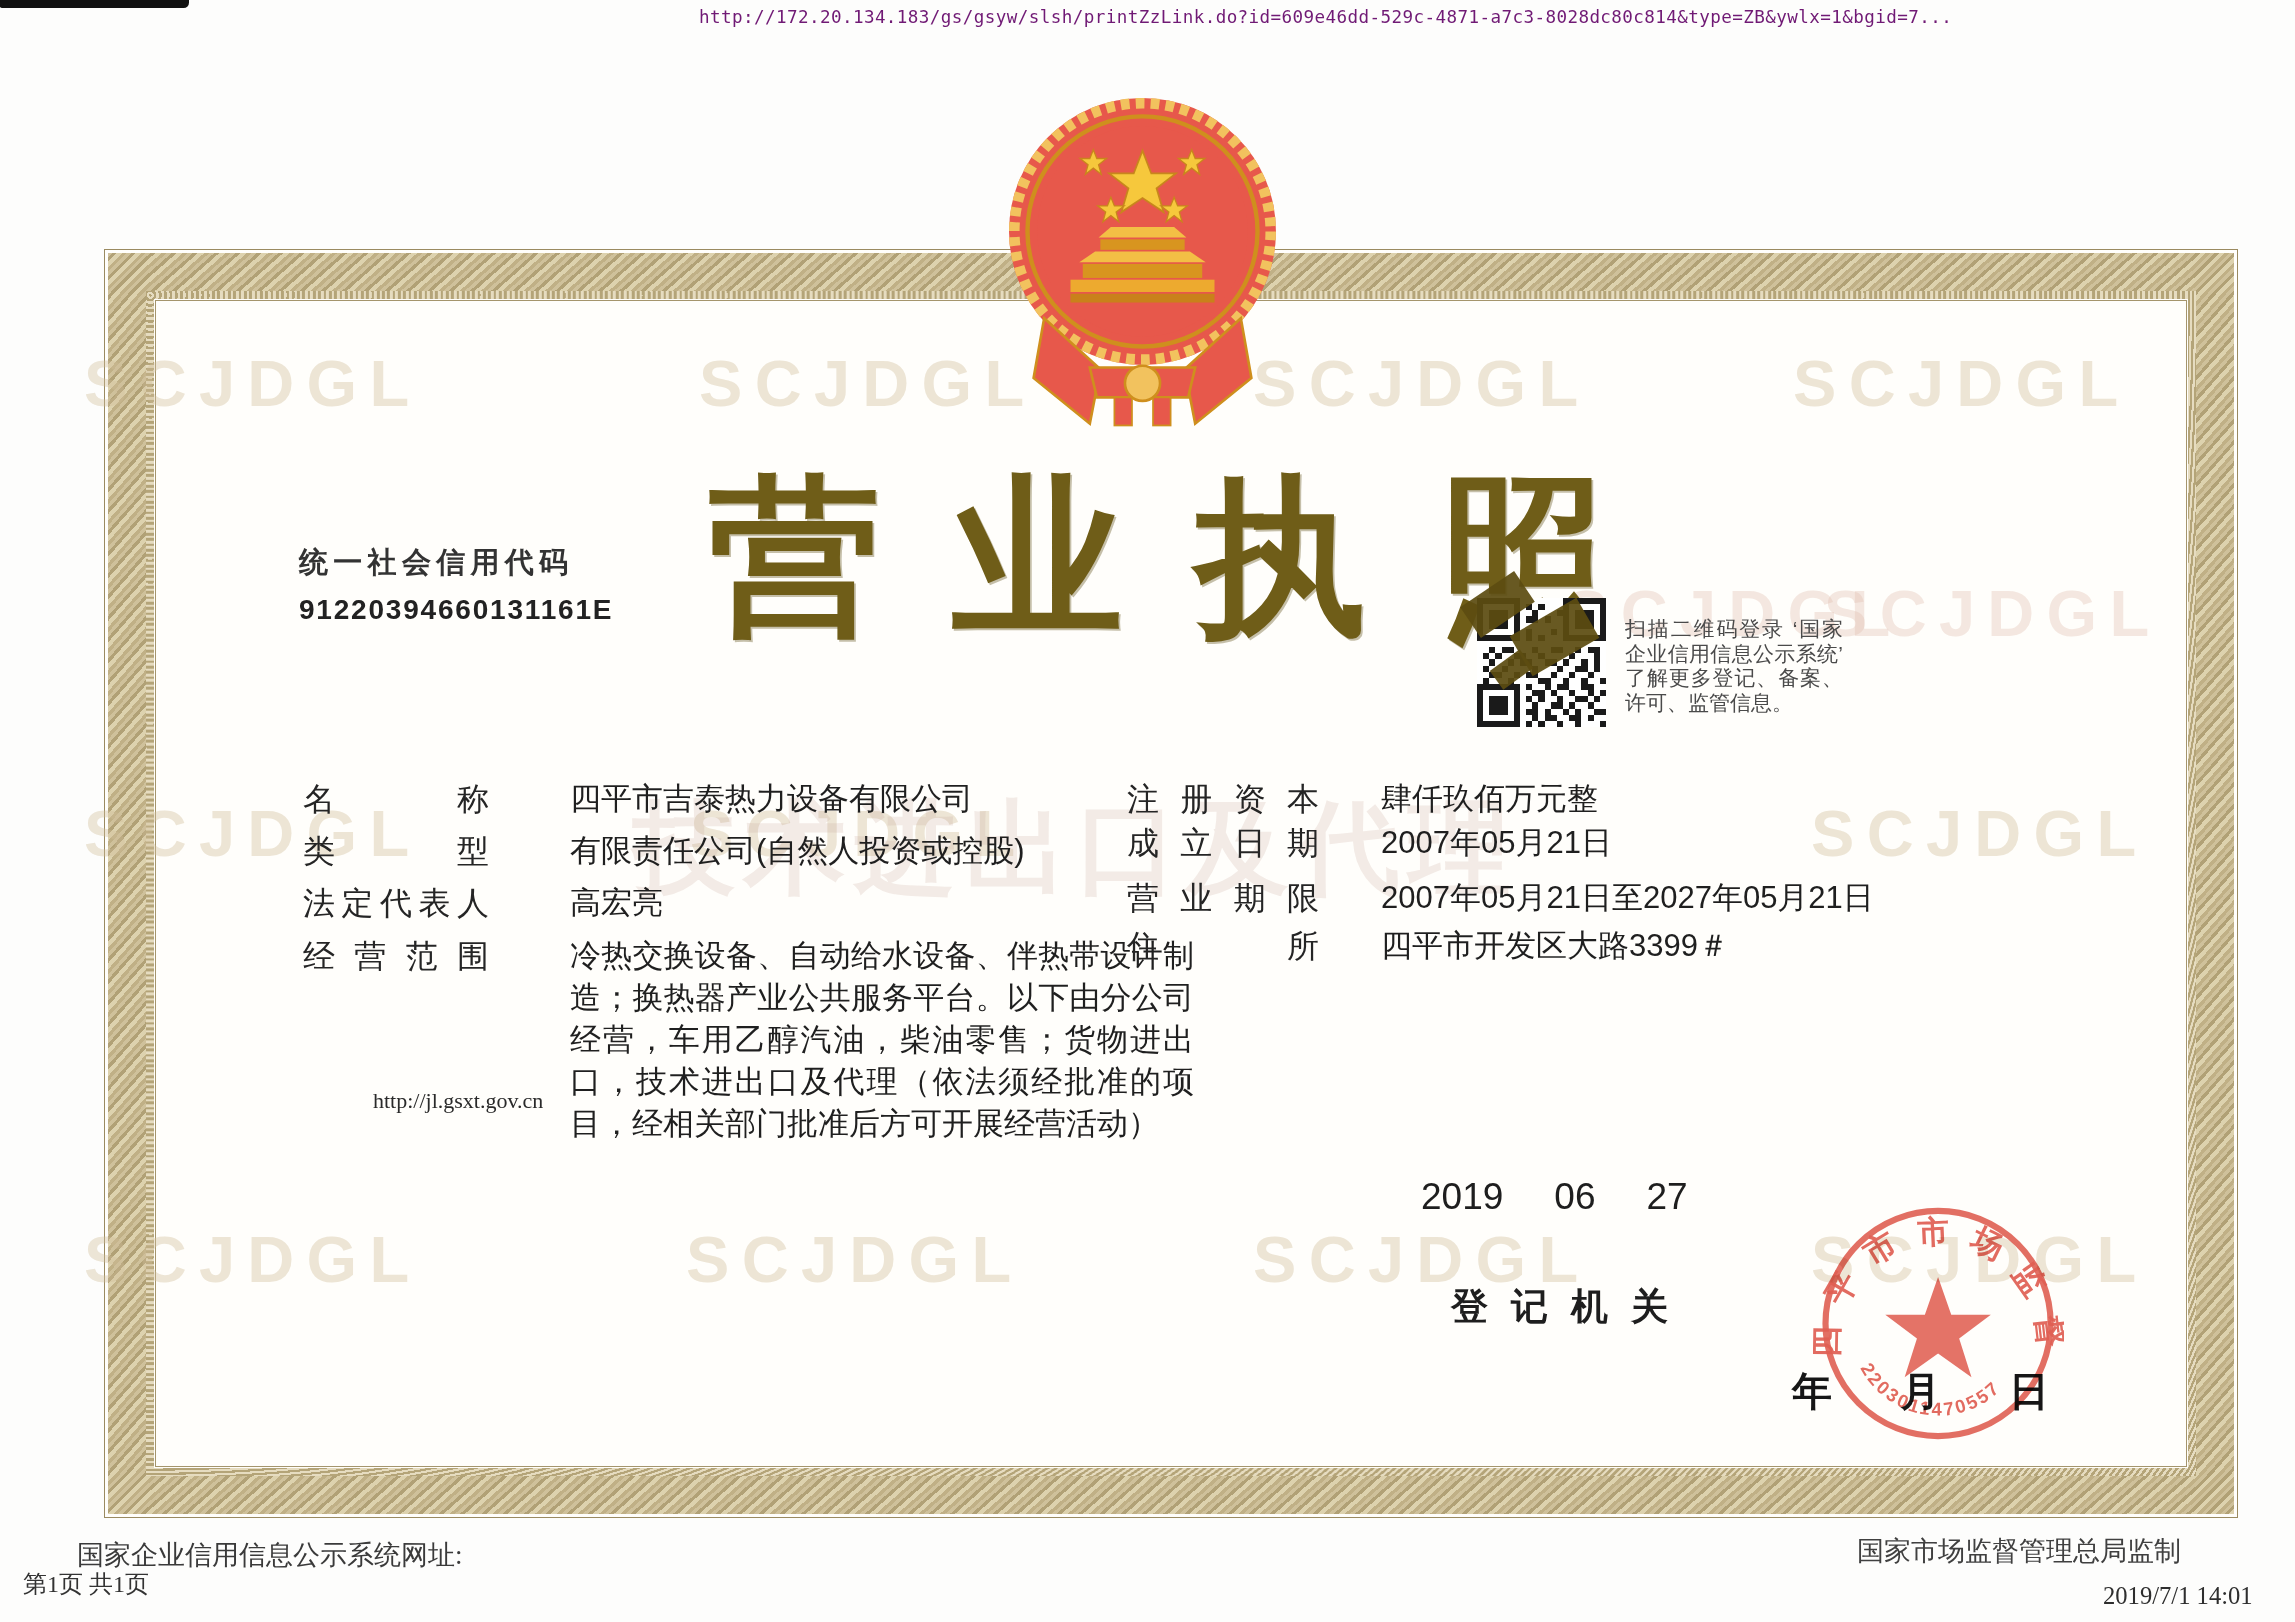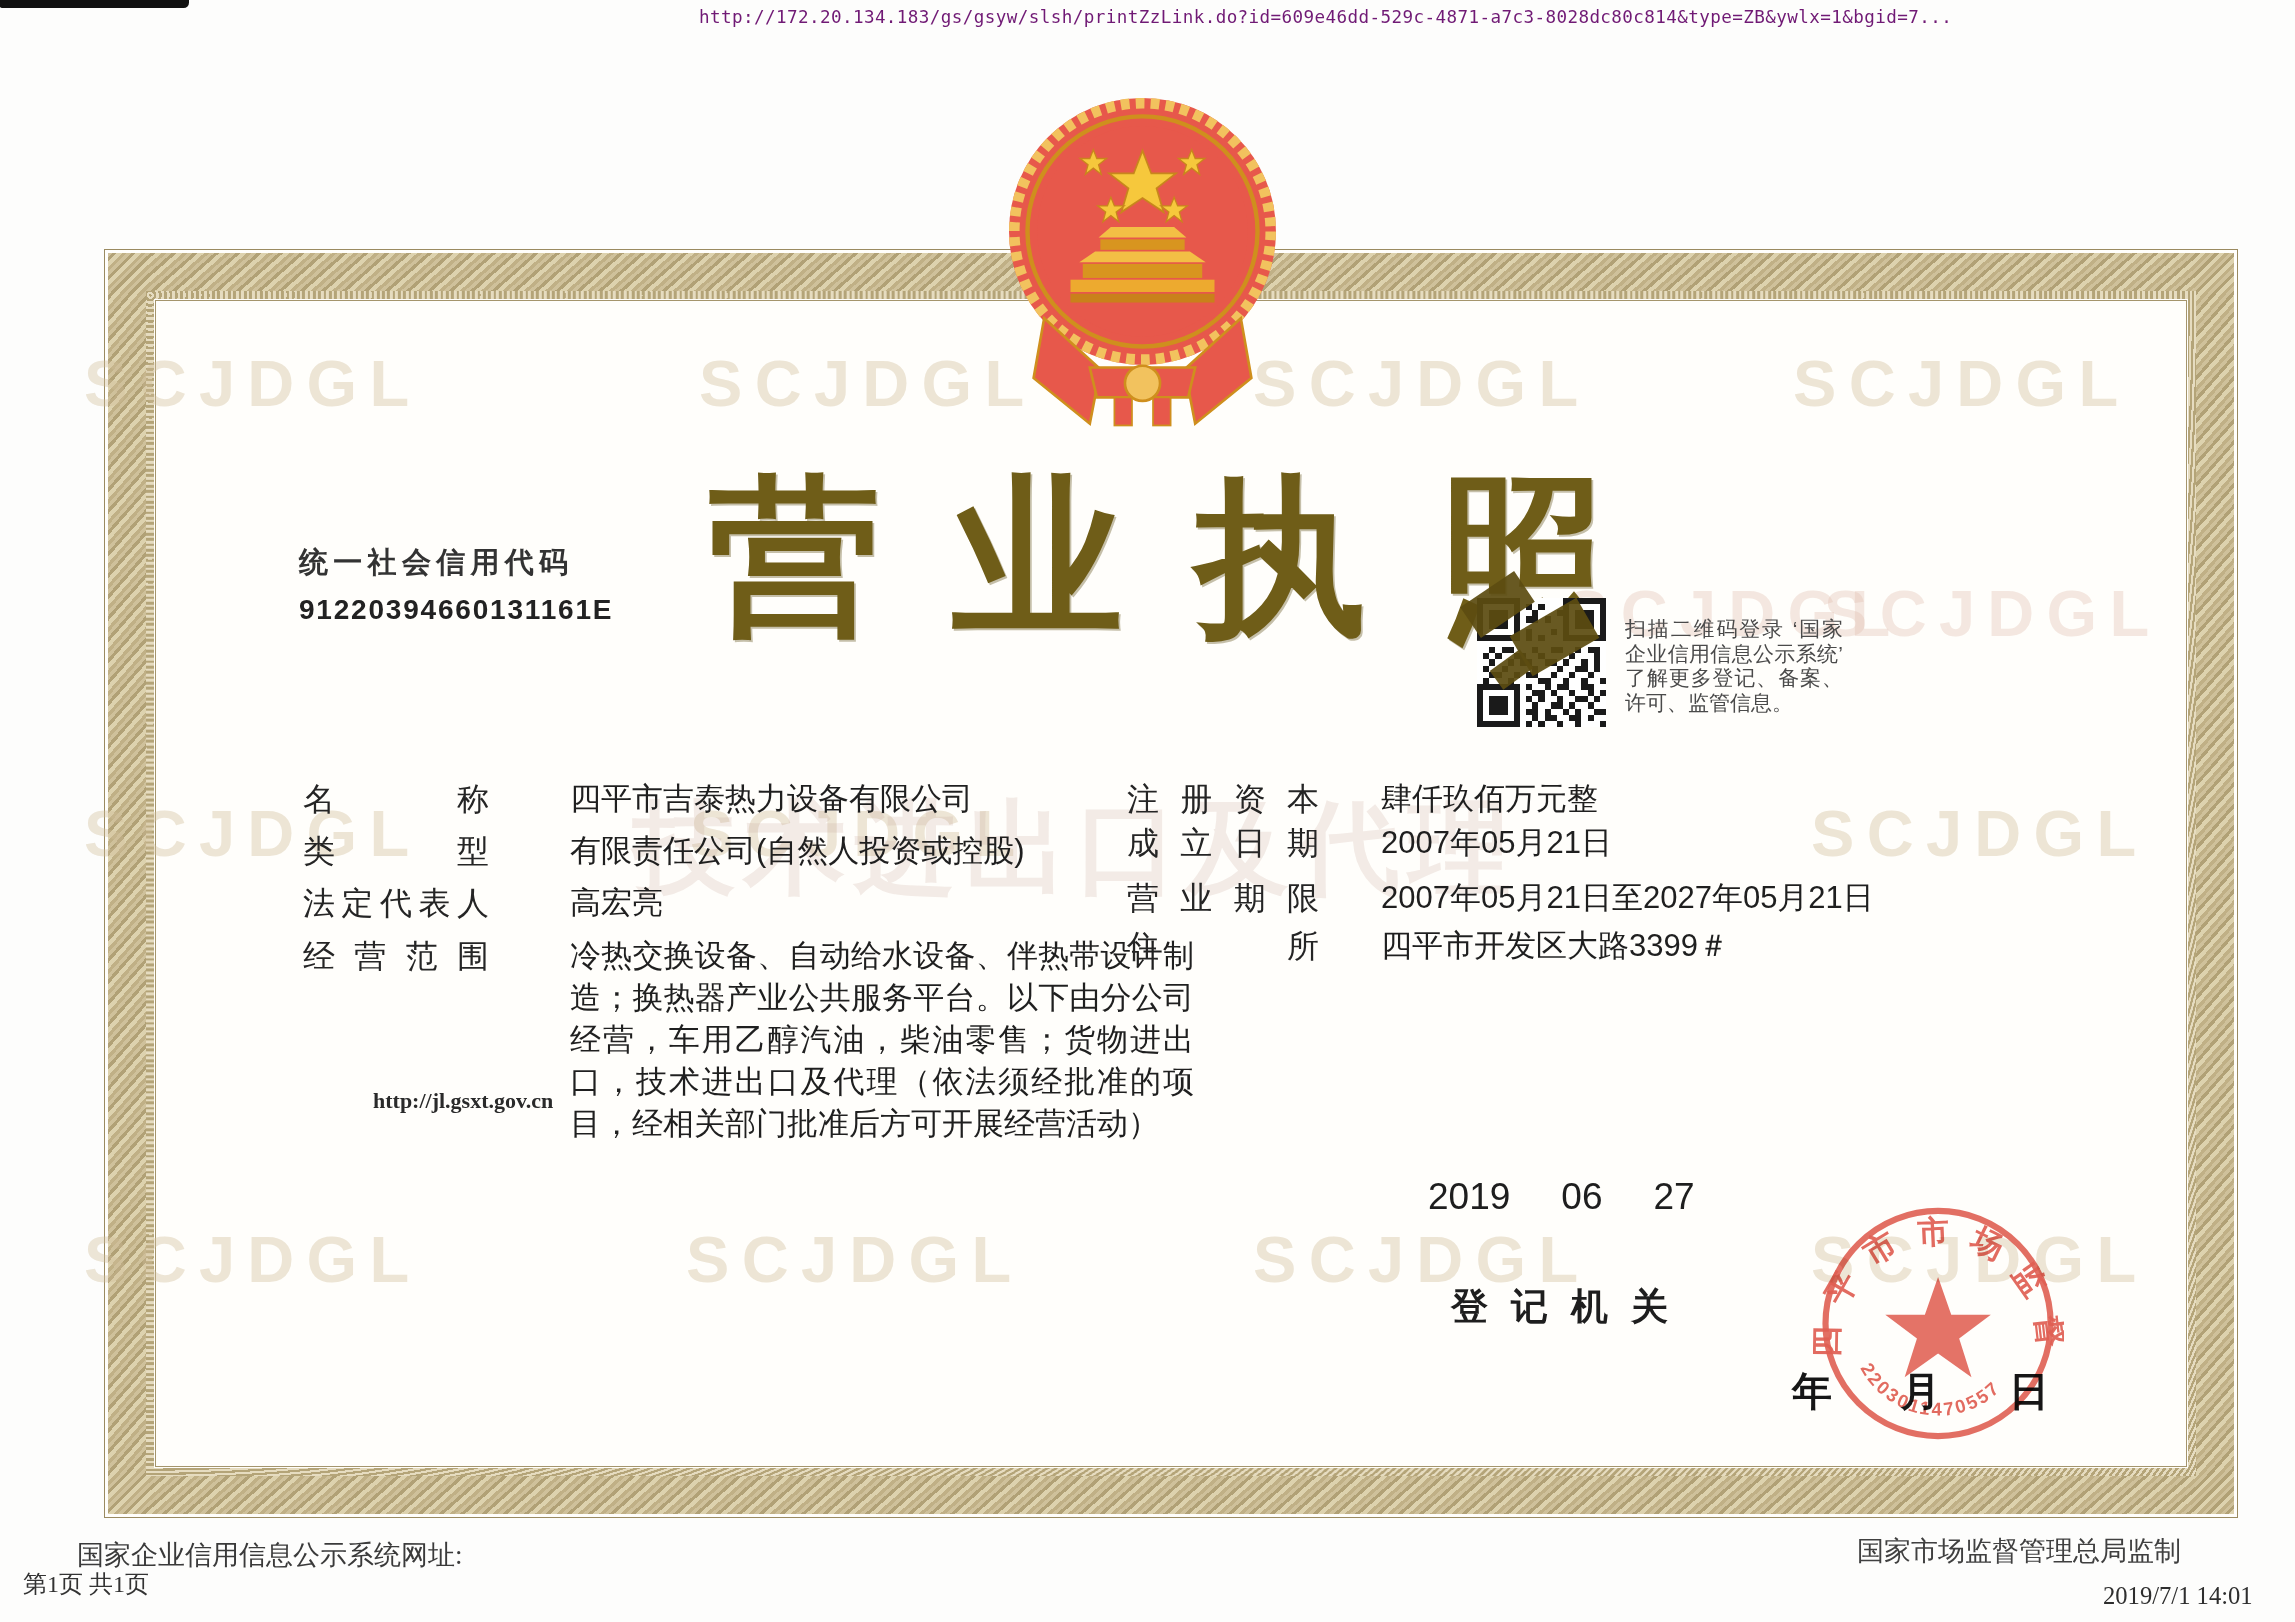--- a/index.html
+++ b/index.html
@@ -87,26 +87,26 @@
   .lcol .fld-value{left:527px;}
   .rcol .fld-label{left:1127px;width:192px;}
   .rcol .fld-value{left:1338px;}
   .lr1{top:778px}.lr2{top:830px}.lr3{top:882px}.lr4{top:935px}
   .rr1{top:778px}.rr2{top:822px}.rr3{top:877px}.rr4{top:925px}
   .scope-value{
     white-space:normal;width:624px;line-height:42px;text-align:justify;
   }
   .portal-url{
     position:absolute;left:373px;top:1088px;
-    font-family:"Liberation Serif",serif;font-size:22px;color:#2a2a2a;font-weight:bold;
+    font-family:"Liberation Serif",serif;font-size:22px;color:#2a2a2a;font-weight:normal;
   }
   
   .issue-date{
     position:absolute;left:1421px;top:1176px;display:flex;gap:51px;
-    font-size:37px;color:#1e1e1e;font-weight:500;margin-left:7px;
+    font-size:37px;color:#1e1e1e;font-weight:500;
   }
   .registrar{
     position:absolute;left:1451px;top:1282px;font-size:37px;letter-spacing:23px;
     color:#1e1e1e;font-weight:bold;white-space:nowrap;
   }
   .ymd{
     position:absolute;left:1792px;top:1364px;width:257px;display:flex;justify-content:space-between;
     font-size:40px;color:#161616;font-weight:bold;
   }
   .seal{position:absolute;left:1813px;top:1196px;mix-blend-mode:multiply;opacity:.92;}

